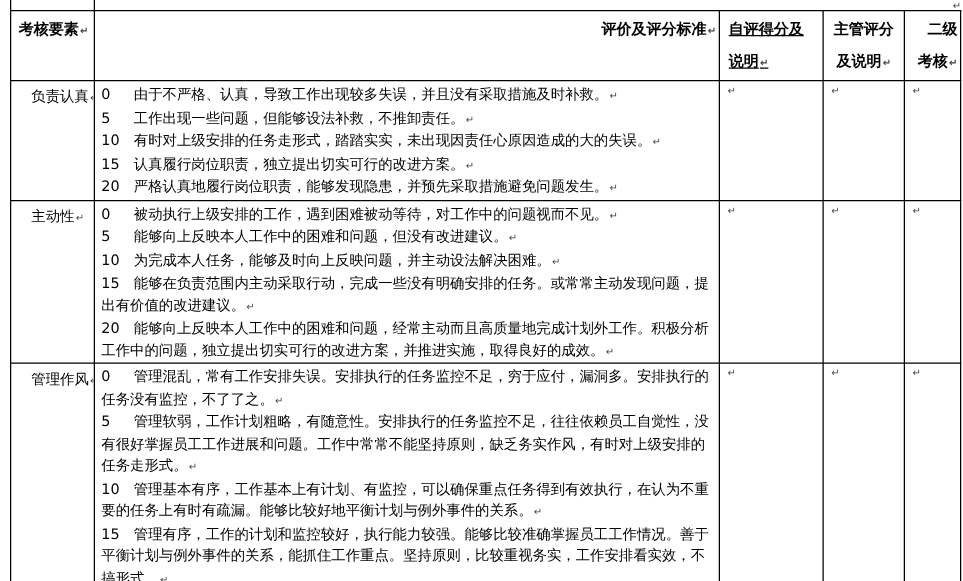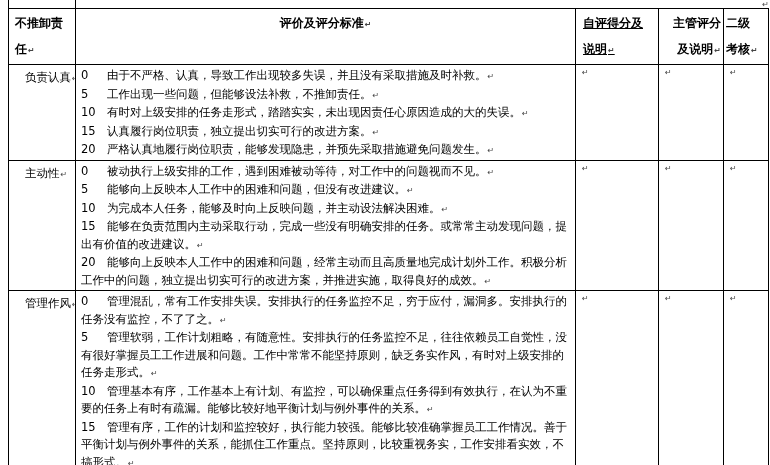--- a/index.html
+++ b/index.html
@@ -31,24 +31,24 @@
   }
   
   .eval th{
     font-size:12px;
     font-weight:bold;
     line-height:26px;
     height:54px;
     padding:1px 2px 0 2px;
   }
   th.h-elements{text-align:left;padding-left:6px;}
-  th.h-criteria{text-align:center;}
+  th.h-criteria{text-align:right;}
   th.h-self{text-align:left;padding-left:7px;text-decoration:underline;}
-  th.h-super{text-align:right;}
-  th.h-second{text-align:left;}
+  th.h-super{text-align:center;}
+  th.h-second{text-align:right;}
   .hline{display:block;}
 
   
   td.cat-cell{
     font-size:11.5px;
     line-height:17px;
     padding:4px 2px 0 16px;
     white-space:nowrap;
   }
   td.crit-cell{
@@ -81,21 +81,21 @@
   <table class="eval">
     <colgroup>
       <col style="width:67px">
       <col style="width:500px">
       <col style="width:83px">
       <col style="width:65px">
       <col style="width:45px">
     </colgroup>
     <thead>
       <tr>
-        <th class="h-elements"><span><span>不推卸责任</span><span class="pmark">↵</span></span></th>
+        <th class="h-elements"><span><span>考核要素</span><span class="pmark">↵</span></span></th>
         <th class="h-criteria"><span><span>评价及评分标准</span><span class="pmark">↵</span></span></th>
         <th class="h-self">
           <span class="hline">自评得分及</span>
           <span class="hline"><span>说明</span><span class="pmark">↵</span></span>
         </th>
         <th class="h-super">
           <span class="hline">主管评分</span>
           <span class="hline"><span>及说明</span><span class="pmark">↵</span></span>
         </th>
         <th class="h-second">

